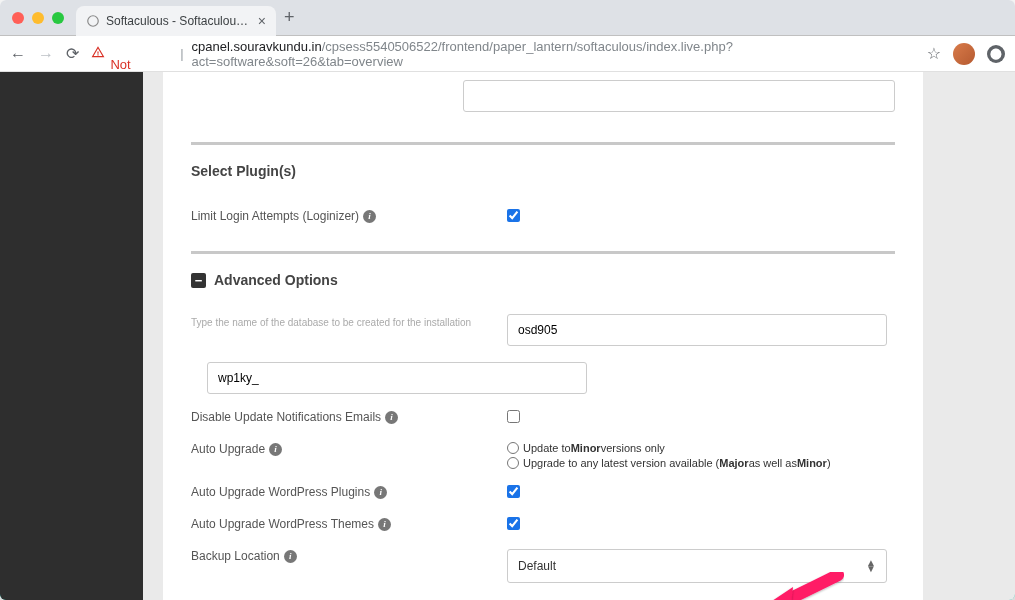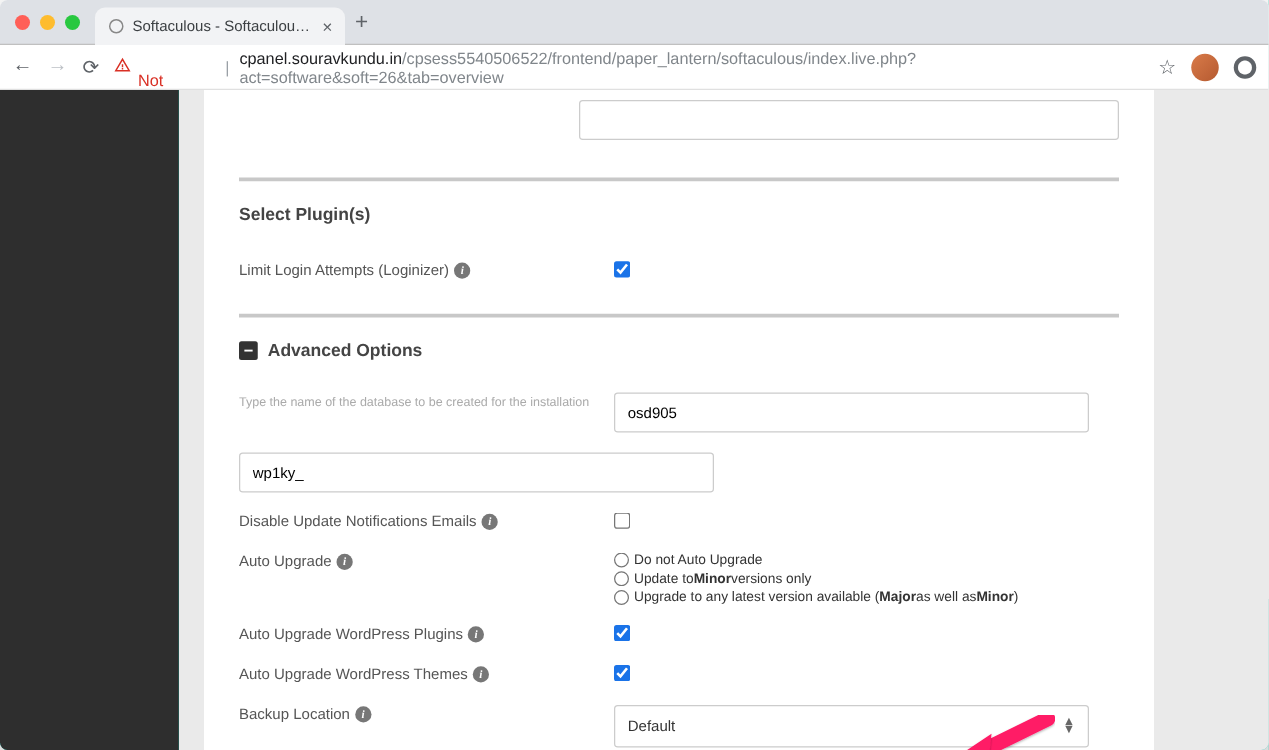--- a/index.html
+++ b/index.html
@@ -37,21 +37,21 @@
 .panel-inner { }
 .top-input { padding: 8px 0 30px 0; display: flex; }
 .top-input .pad { width: 300px; }
 .top-input .inp { flex: 1; height: 32px; border: 1px solid #ccc; border-radius: 3px; margin-right: 28px; }
 .section-divider { height: 3px; background: #c8c8c8; margin: 0 28px; }
 .section-title { font-size: 14px; font-weight: 600; color: #444; padding: 18px 28px 22px 28px; }
 .row { display: flex; padding: 8px 28px; align-items: flex-start; }
 .row .lbl { width: 300px; font-size: 12px; color: #555; display: flex; align-items: center; gap: 4px; }
 .row .lbl .sub { font-size: 10px; color: #aaa; margin-top: 3px; }
 .row .lbl-col { display: flex; flex-direction: column; }
-.row .ctrl { flex: 1; }
+.row .ctrl { flex: 1; margin-left: 16px; }
 .info-icon { display: inline-flex; width: 13px; height: 13px; border-radius: 50%; background: #777; color: #fff; font-size: 9px; align-items: center; justify-content: center; font-weight: bold; font-style: italic; font-family: Georgia, serif; }
 input[type=checkbox] { width: 13px; height: 13px; accent-color: #1a73e8; }
 input[type=radio] { width: 12px; height: 12px; margin-right: 4px; }
 .text-input { width: 100%; max-width: 380px; height: 32px; border: 1px solid #ccc; border-radius: 3px; padding: 0 10px; font-size: 12px; background: #fff; }
 .advanced-header { display: flex; align-items: center; gap: 8px; padding: 18px 28px; font-size: 14px; font-weight: 600; color: #444; }
 .toggle-icon { width: 15px; height: 15px; background: #333; color: #fff; display: inline-flex; align-items: center; justify-content: center; font-size: 13px; font-weight: bold; border-radius: 2px; }
 .radio-group { display: flex; flex-direction: column; gap: 3px; font-size: 11px; color: #333; }
 .radio-group label { display: flex; align-items: center; }
 .select-wrap { position: relative; width: 100%; max-width: 380px; }
 .select { width: 100%; height: 34px; border: 1px solid #ccc; border-radius: 3px; padding: 0 10px; font-size: 12px; background: #fff; display: flex; align-items: center; justify-content: space-between; }
@@ -161,24 +161,20 @@
 
           <div class="row">
             <div class="lbl">
               <span>Auto Upgrade</span>
               <span class="info-icon">i</span>
             </div>
             <div class="ctrl">
               <div class="radio-group">
                 <label>
                     <input type="radio" name="au" style="">
-                    <span>Do not Auto Upgrade</span>
-                  </label>
-                <label>
-                    <input type="radio" name="au" style="">
                     <span>Update to </span>
                     <b>Minor</b>
                     <span> versions only</span>
                   </label>
                 <label>
                     <input type="radio" name="au" style="">
                     <span>Upgrade to any latest version available (</span>
                     <b>Major</b>
                     <span> as well as </span>
                     <b>Minor</b>

